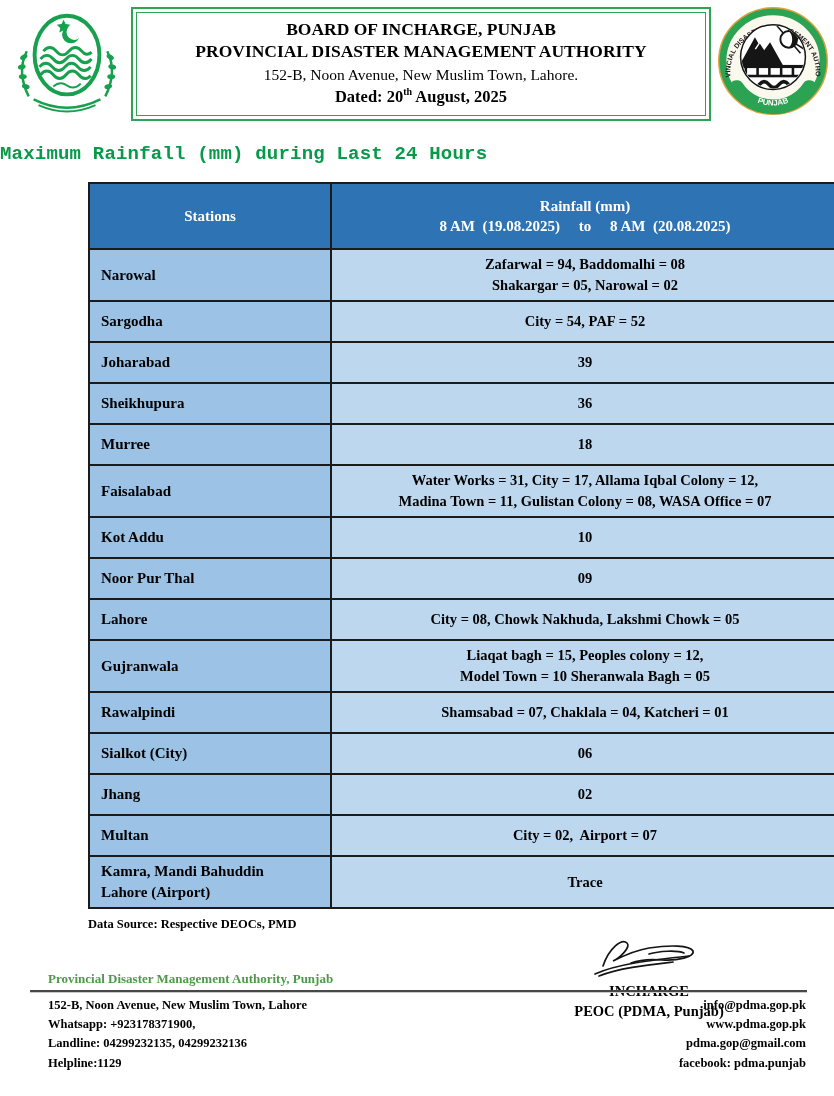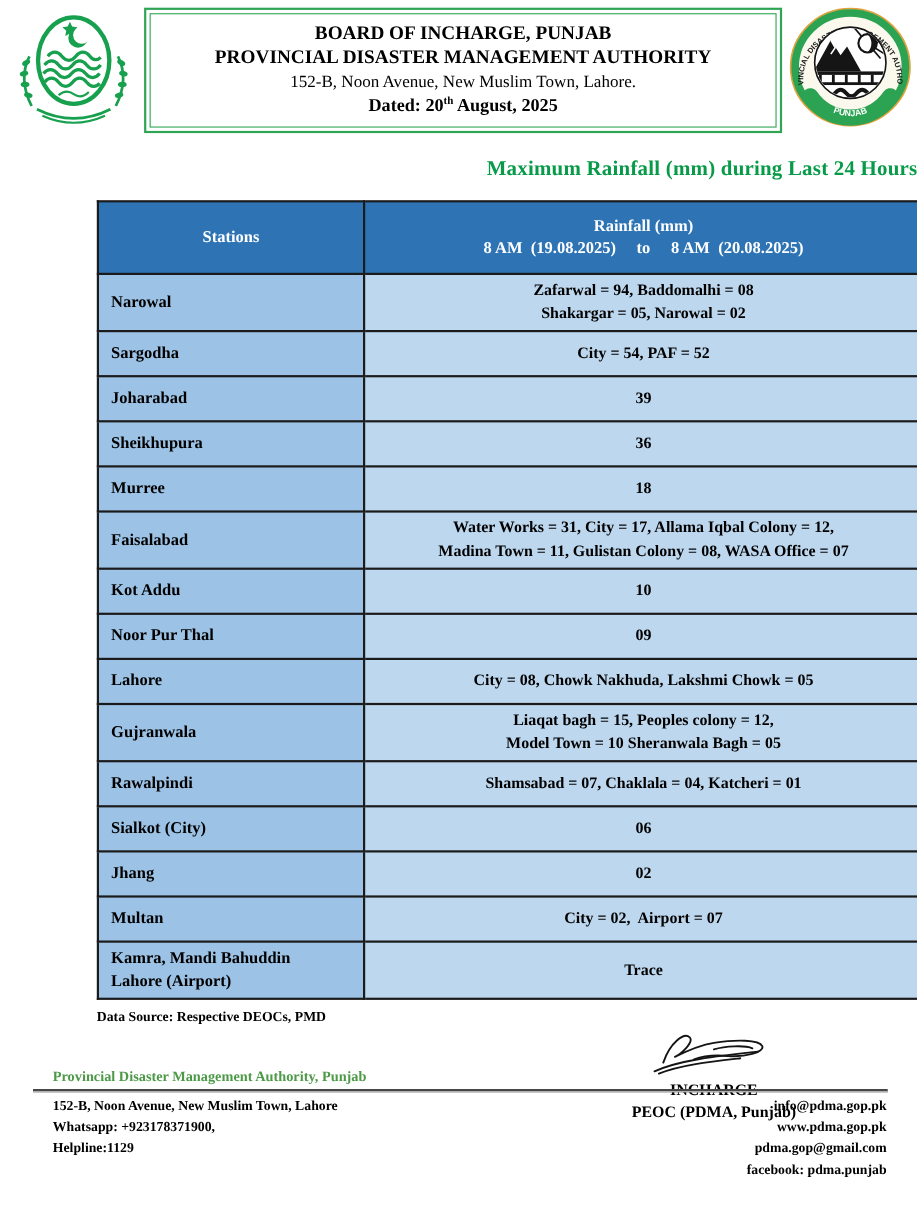--- a/index.html
+++ b/index.html
@@ -31,26 +31,27 @@
     text-align: center;
     padding: 6px 8px 8px;
   }
   .head-line1, .head-line2 { font-weight: bold; font-size: 17.5px; line-height: 1.25; }
   .head-address { font-size: 15.5px; line-height: 1.3; margin-top: 2px; }
   .head-date { font-size: 16.5px; font-weight: bold; line-height: 1.25; margin-top: 1px; }
   .head-date sup { font-size: 10px; }
 
   
   .doc-title {
-    text-align: right;
+    text-align: left;
     color: #079A48;
     font-weight: bold;
     font-size: 19px;
     margin-top: 22px;
     letter-spacing: 0.2px;
+    font-family: Liberation Mono, monospace;
   }
 
   
   table.rain {
     border-collapse: collapse;
     margin: 17px 0 0 88px;
     width: 650px;
     table-layout: fixed;
   }
   table.rain th, table.rain td {
@@ -363,20 +364,21 @@
   <div class="sign-title">PEOC (PDMA, Punjab)</div>
 </div>
 
 <div class="bottom-footer">
   <div class="footer-org">Provincial Disaster Management Authority, Punjab</div>
   <div class="footer-rule"></div>
   <div class="footer-cols">
     <div class="footer-left">
       <div>152-B, Noon Avenue, New Muslim Town, Lahore</div>
       <div>Whatsapp: +923178371900,</div>
+      <div>Landline: 04299232135, 04299232136</div>
       <div>Helpline:1129</div>
     </div>
     <div class="footer-right">
       <div>info@pdma.gop.pk</div>
       <div>www.pdma.gop.pk</div>
       <div>pdma.gop@gmail.com</div>
       <div>facebook: pdma.punjab</div>
     </div>
   </div>
 </div>

